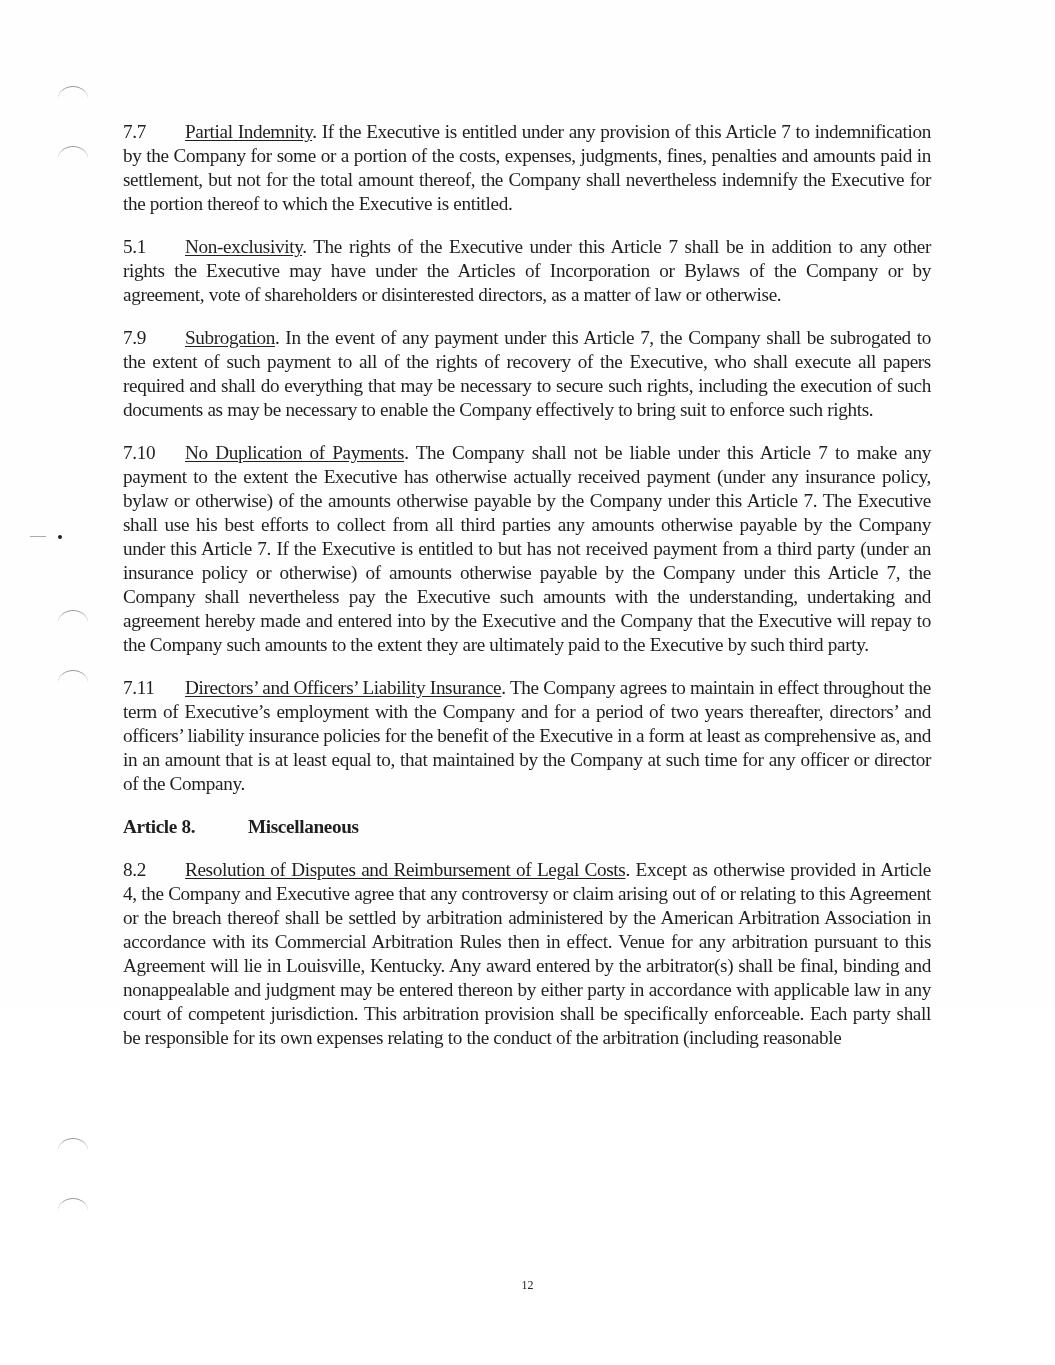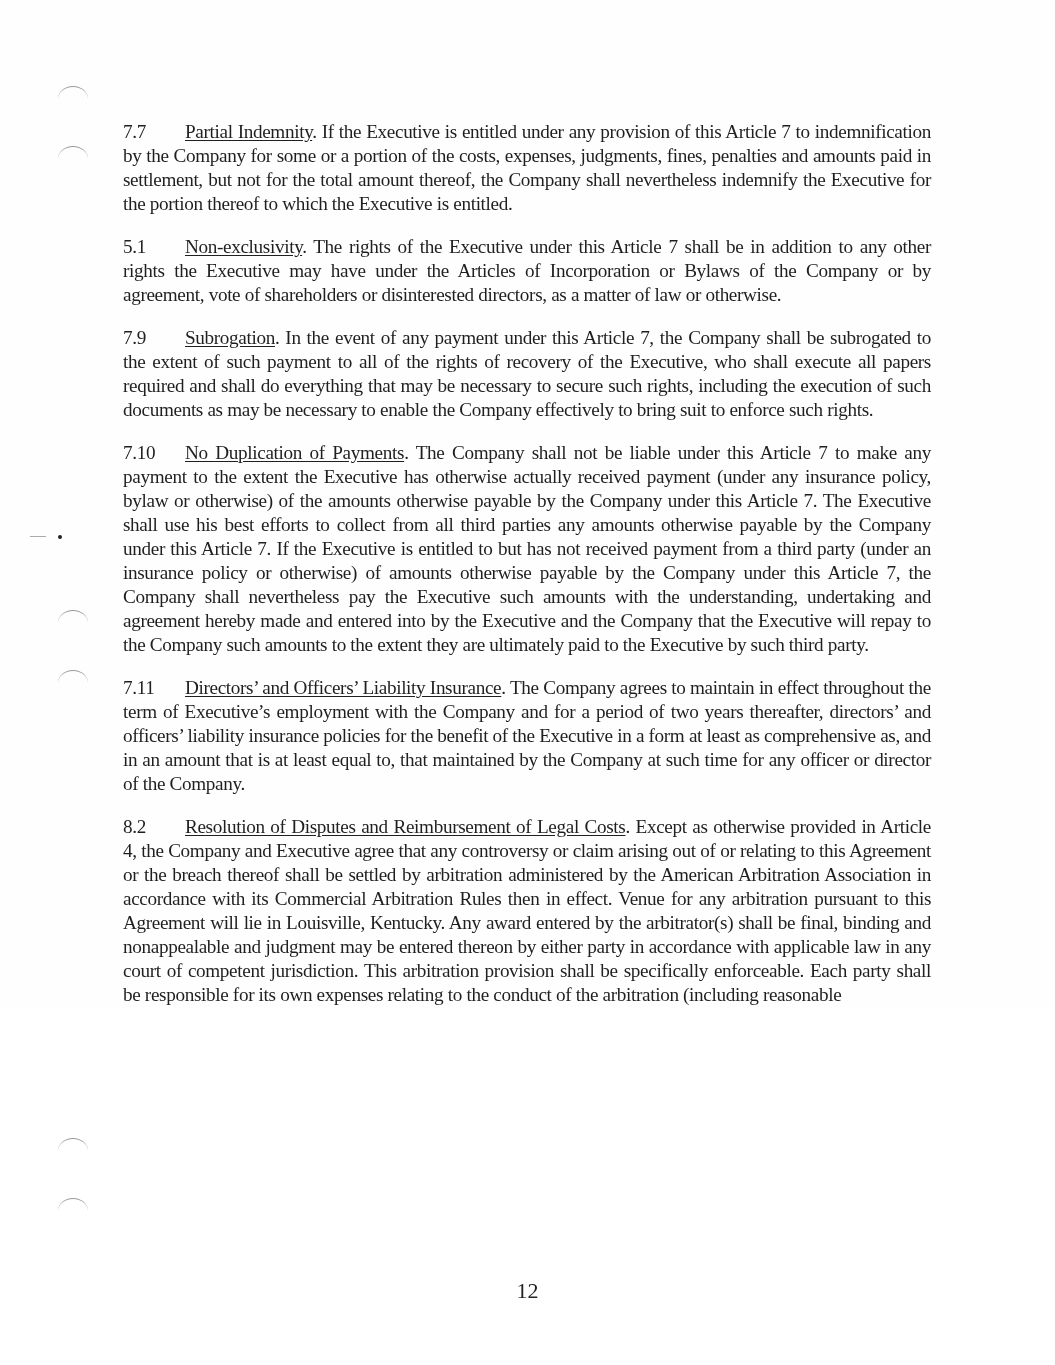--- a/index.html
+++ b/index.html
@@ -12,21 +12,21 @@
     text-align: justify;
     letter-spacing: -0.35px;
   }
   .para { margin: 0 0 19px 0; }
   .sec-num { display: inline-block; width: 62px; }
   .sec-title { text-decoration: underline; text-underline-offset: 2px; }
   .heading { font-weight: bold; margin: 0 0 19px 0; }
   .heading .art-num { display: inline-block; width: 125px; }
   .page-number {
     position: absolute; left: 0; width: 1055px; top: 1278px;
-    text-align: center; font-family: "Liberation Serif", serif; font-size: 22px; color: #222;
+    text-align: center; font-family: "Liberation Serif", serif; font-size: 12px; color: #222;
   }
   .punch { position: absolute; width: 30px; height: 12px; border-top: 1.5px solid #9a9a9a; border-radius: 50% 50% 0 0 / 100% 100% 0 0; }
   .mark-dash { position: absolute; left: 30px; top: 536px; width: 16px; height: 1px; background: #aaa; }
   .mark-dot { position: absolute; left: 58px; top: 535px; width: 4px; height: 4px; border-radius: 50%; background: #222; }
 </style>
 </head>
 <body>
 
 <div class="page">
 
@@ -54,20 +54,23 @@
     </p>
 
     <p class="para">
       <span class="sec-num">7.10</span><span class="sec-title">No Duplication of Payments</span><span>.  The Company shall not be liable under this Article 7 to make any payment to the extent the Executive has otherwise actually received payment (under any insurance policy, bylaw or otherwise) of the amounts otherwise payable by the Company under this Article 7.  The Executive shall use his best efforts to collect from all third parties any amounts otherwise payable by the Company under this Article 7.  If the Executive is entitled to but has not received payment from a third party (under an insurance policy or otherwise) of amounts otherwise payable by the Company under this Article 7, the Company shall nevertheless pay the Executive such amounts with the understanding, undertaking and agreement hereby made and entered into by the Executive and the Company that the Executive will repay to the Company such amounts to the extent they are ultimately paid to the Executive by such third party.</span>
     </p>
 
     <p class="para">
       <span class="sec-num">7.11</span><span class="sec-title">Directors’ and Officers’ Liability Insurance</span><span>.  The Company agrees to maintain in effect throughout the term of Executive’s employment with the Company and for a period of two years thereafter, directors’ and officers’ liability insurance policies for the benefit of the Executive in a form at least as comprehensive as, and in an amount that is at least equal to, that maintained by the Company at such time for any officer or director of the Company.</span>
     </p>
 
+    <p class="heading">
+      <span class="art-num">Article 8.</span><span>Miscellaneous</span>
+    </p>
 
 
     <p class="para">
       <span class="sec-num">8.2</span><span class="sec-title">Resolution of Disputes and Reimbursement of Legal Costs</span><span>.  Except as otherwise provided in Article 4, the Company and Executive agree that any controversy or claim arising out of or relating to this Agreement or the breach thereof shall be settled by arbitration administered by the American Arbitration Association in accordance with its Commercial Arbitration Rules then in effect.  Venue for any arbitration pursuant to this Agreement will lie in Louisville, Kentucky.  Any award entered by the arbitrator(s) shall be final, binding and nonappealable and judgment may be entered thereon by either party in accordance with applicable law in any court of competent jurisdiction.  This arbitration provision shall be specifically enforceable.  Each party shall be responsible for its own expenses relating to the conduct of the arbitration (including reasonable</span>
     </p>
 
   </div>
 
   <div class="page-number">12</div>
 </div>

